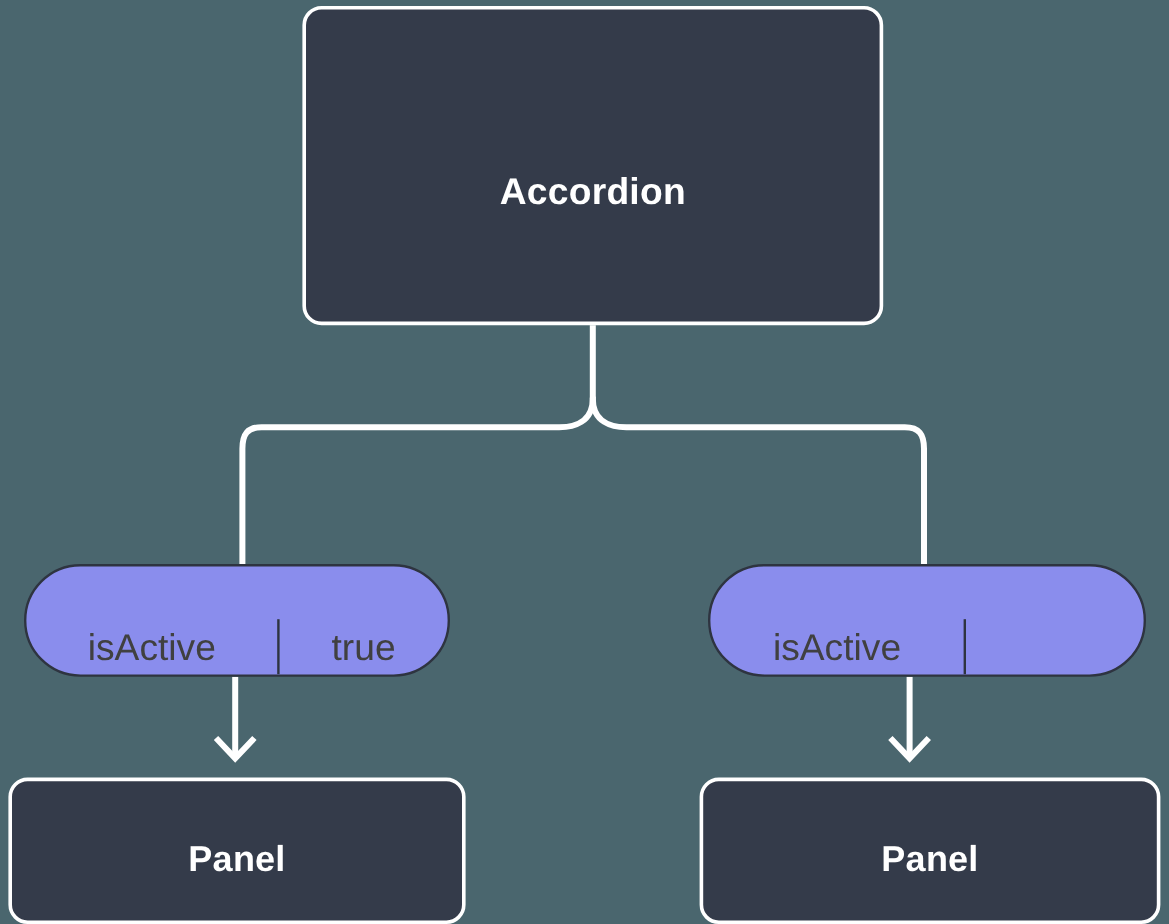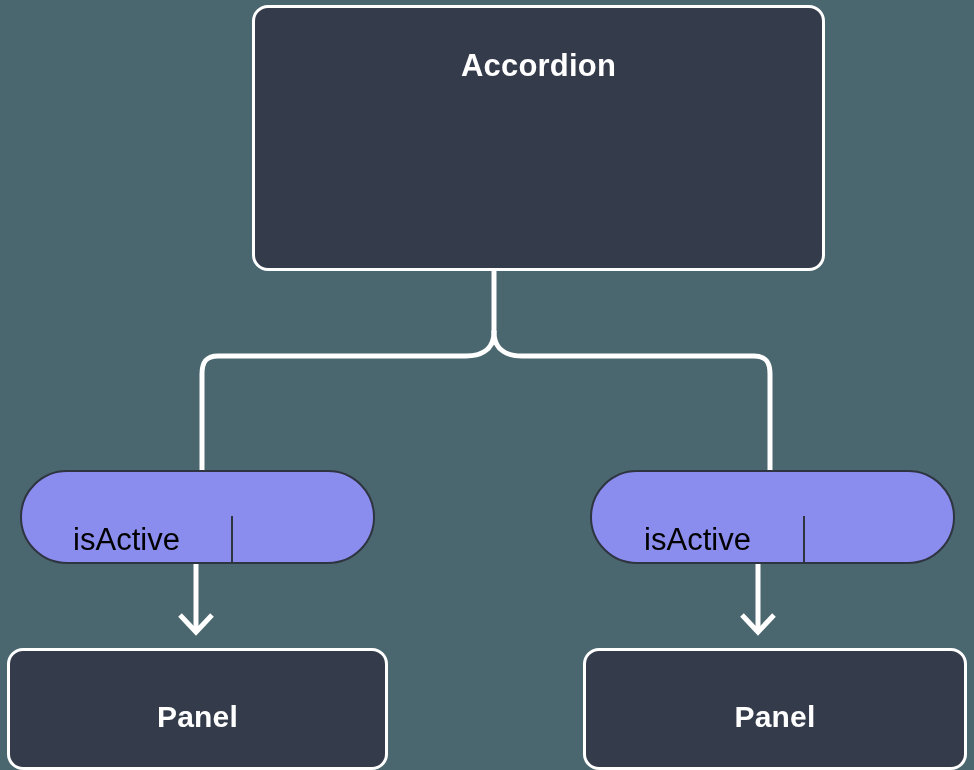--- a/index.html
+++ b/index.html
@@ -42,23 +42,23 @@
     box-sizing: border-box;
     display: flex;
     flex-direction: column;
     align-items: center;
   }
 
   
   #accordion-node {
     left: 252px;
     top: 5px;
-    width: 573px;
+    width: 484px;
     height: 266px;
-    justify-content: flex-start;
+    justify-content: center;
   }
   .node-title {
     color: #ffffff;
     font-size: 31px;
     font-weight: 600;
     letter-spacing: 0.2px;
     margin-top: 42px;
     line-height: 1;
     user-select: none;
   }
@@ -109,21 +109,21 @@
     box-sizing: border-box;
     display: flex;
     align-items: stretch;
     overflow: hidden;
   }
   .pill-filled .pill-key,
   .pill-filled .pill-val {
     display: flex;
     align-items: center;
     justify-content: center;
-    color: #000000;
+    color: #404040;
     font-size: 31px;
     line-height: 1;
     user-select: none;
     box-sizing: border-box;
     margin-top: 44px;
   }
   .pill-filled .pill-key {
     border-right: 2px solid #2e3440;
   }
 
@@ -194,20 +194,21 @@
     </g>
   </svg>
 
   <div id="accordion-node" class="node-box">
     <div class="node-title">Accordion</div>
   </div>
 
 
   <div id="pill-left" class="pill-filled">
     <div class="pill-key">isActive</div>
+    <div class="pill-val">true</div>
   </div>
 
   <div id="pill-right" class="pill-filled">
     <div class="pill-key">isActive</div>
   </div>
 
   <div id="panel-left" class="node-box panel-node">
     <div class="node-title">Panel</div>
   </div>
 

